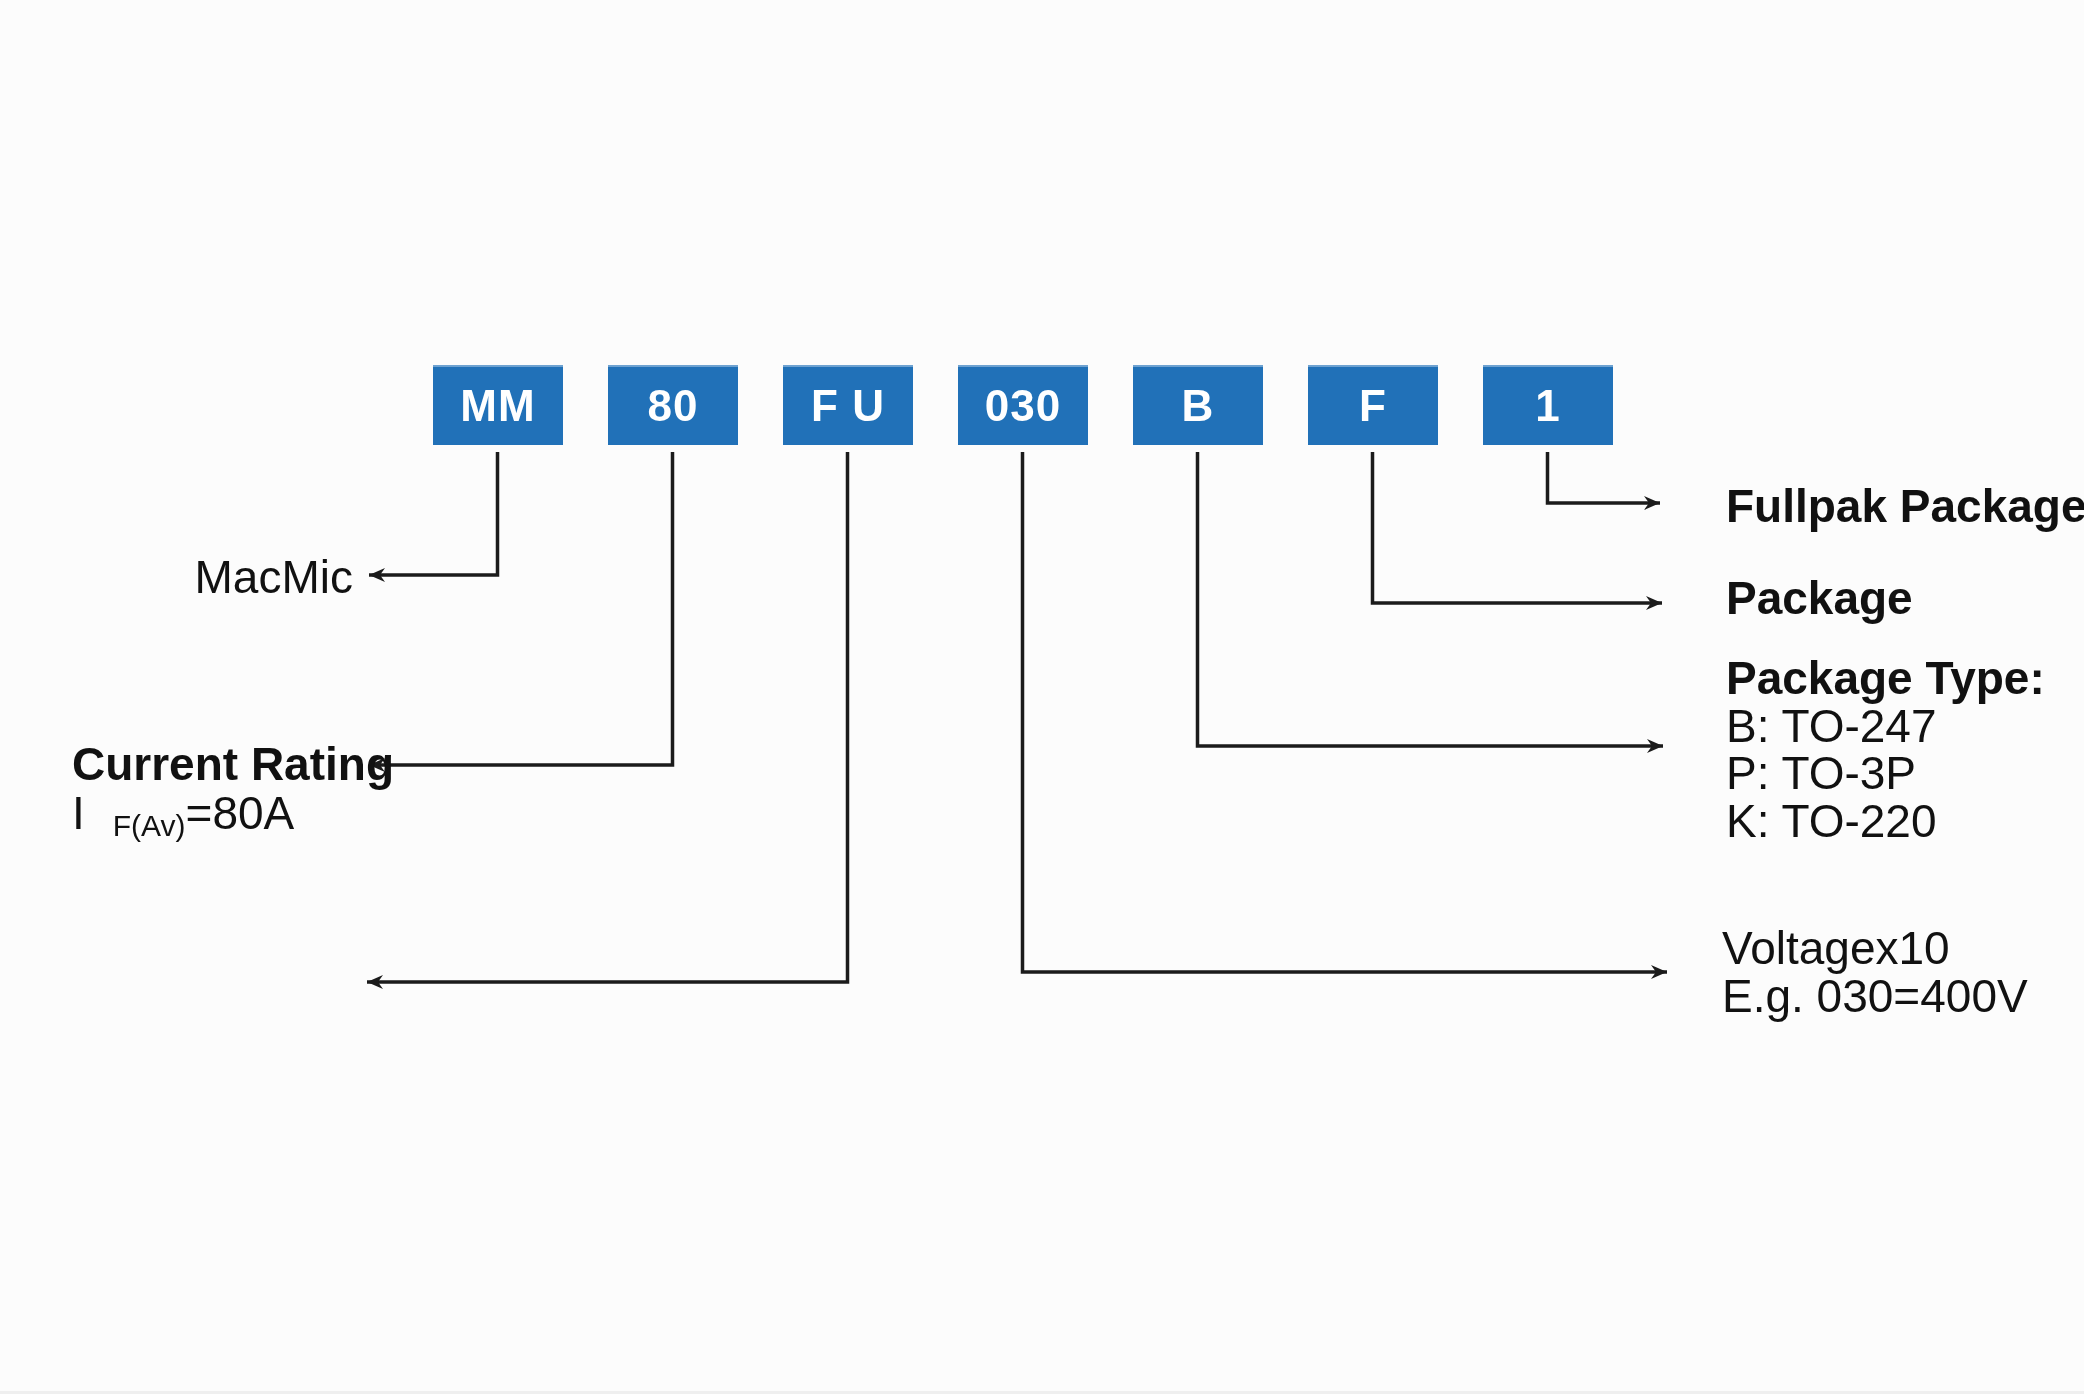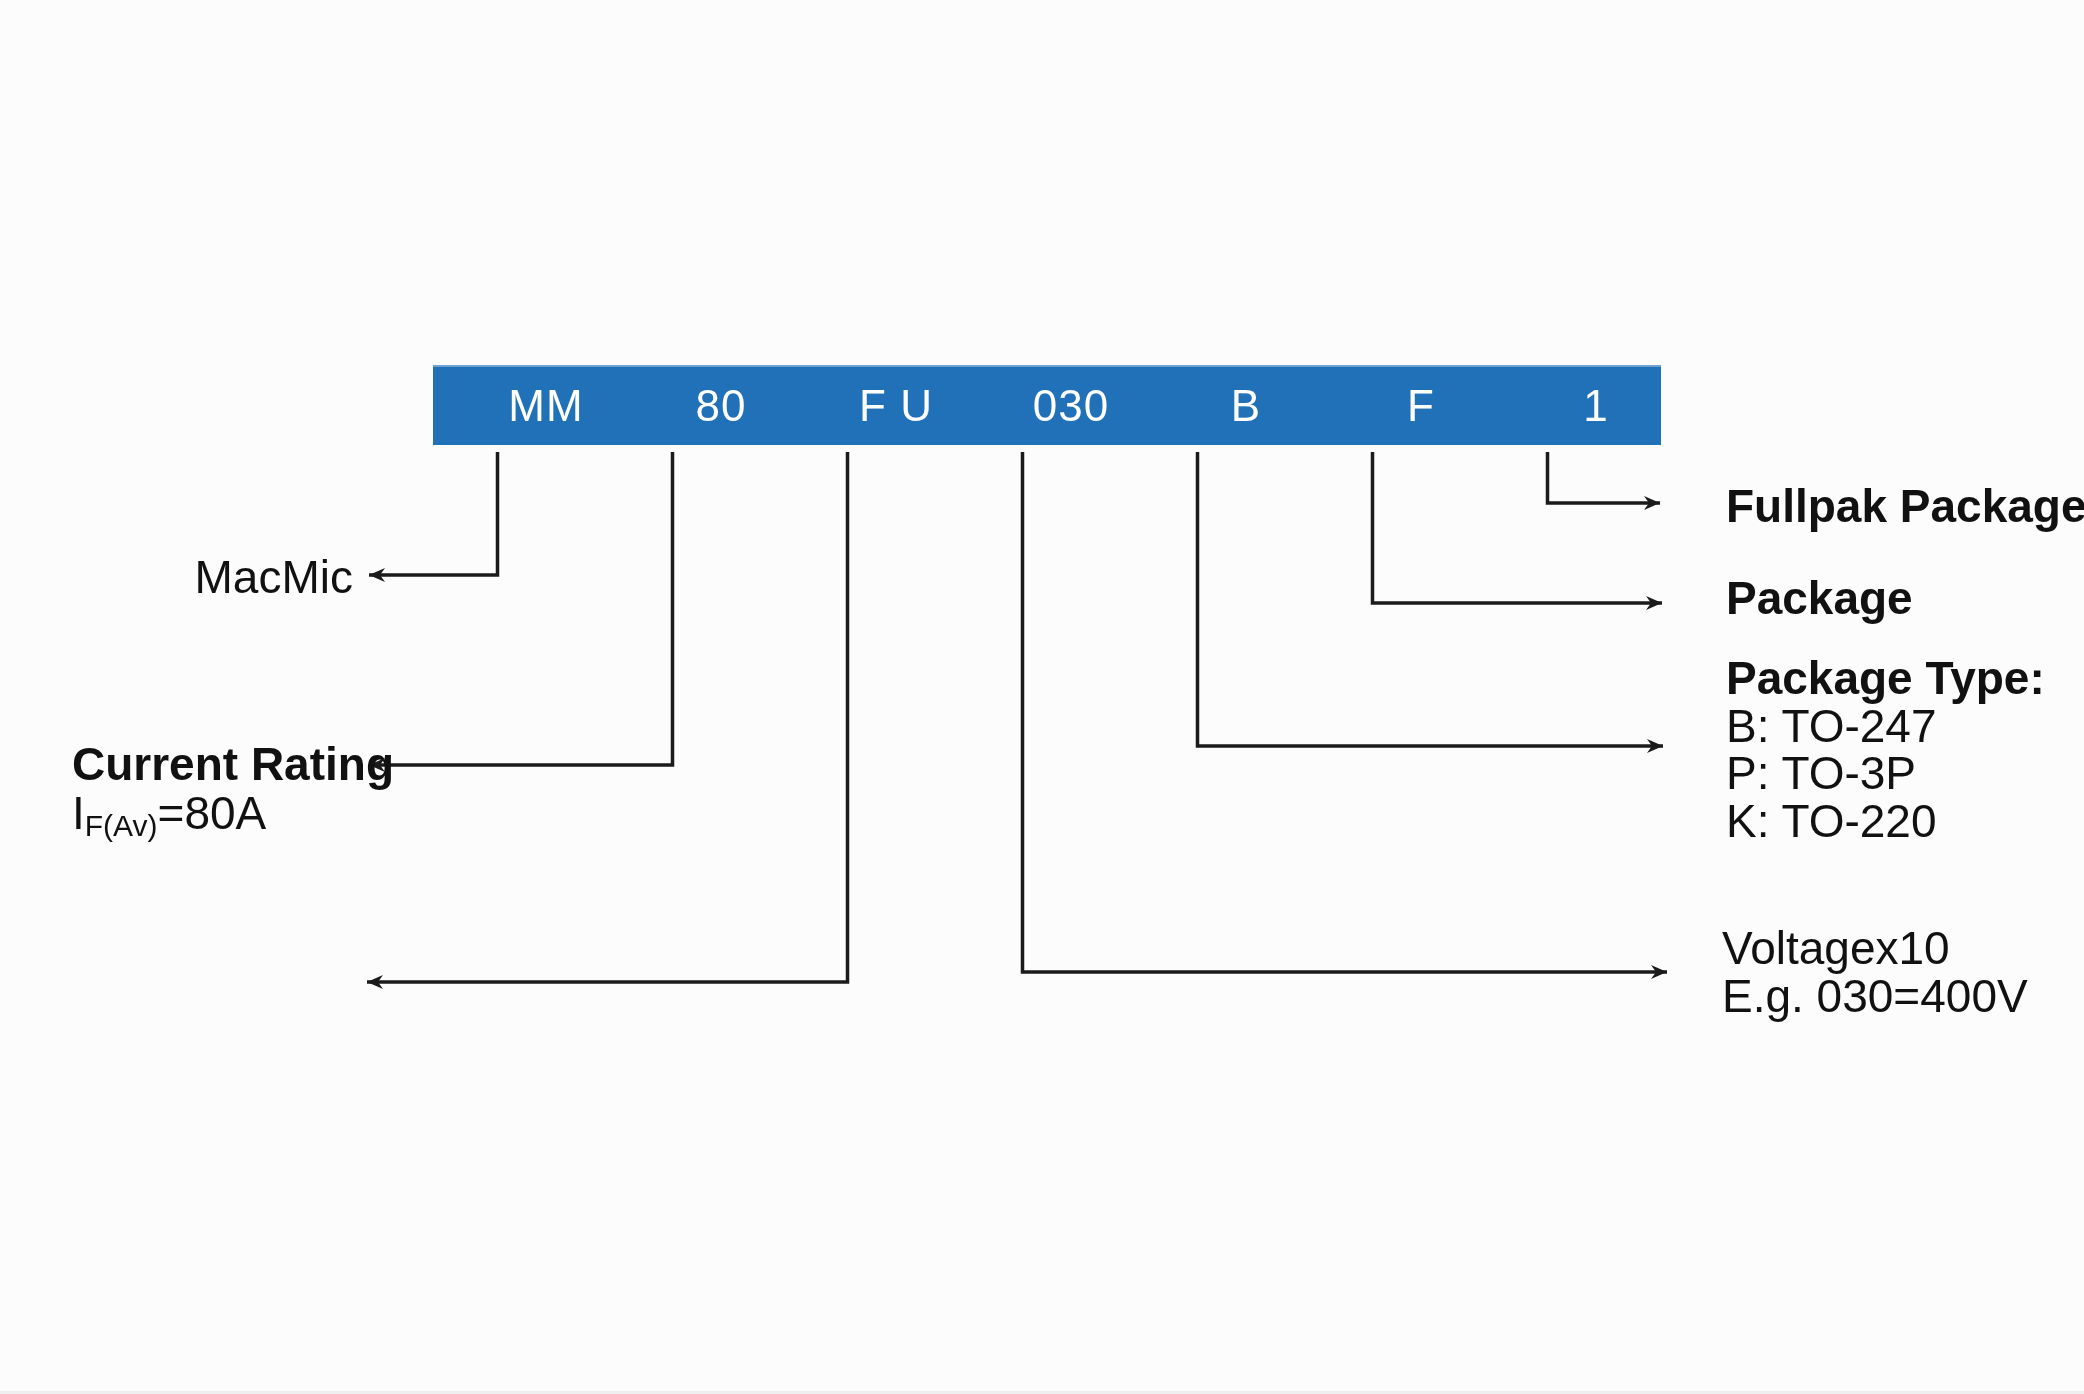--- a/index.html
+++ b/index.html
@@ -23,39 +23,39 @@
     color:var(--text-color);
   }
   .seg-box{
     position:absolute;
     top:365px;
     width:130px;
     height:78px;
     background:var(--box-blue);
     color:var(--box-text);
     font-size:44px;
-    font-weight:normal;
+    font-weight:bold;
     display:flex;
     align-items:center;
     justify-content:center;
     letter-spacing:1px;
     border-top:2px solid rgba(255,255,255,0.35);
-    padding-left:48px;
   }
   .lbl{
     position:absolute;
     font-size:46px;
     line-height:48px;
     white-space:nowrap;
   }
   .bold{font-weight:bold;}
   .block-line{display:block;}
   .sub{
     font-size:30px;
     vertical-align:-7px;
+    margin-left:28px;
   }
   svg.conn-layer{
     position:absolute;
     left:0;top:0;
     width:2084px;height:1394px;
   }
   .conn{
     fill:none;
     stroke:var(--line-color);
     stroke-width:3.5;

